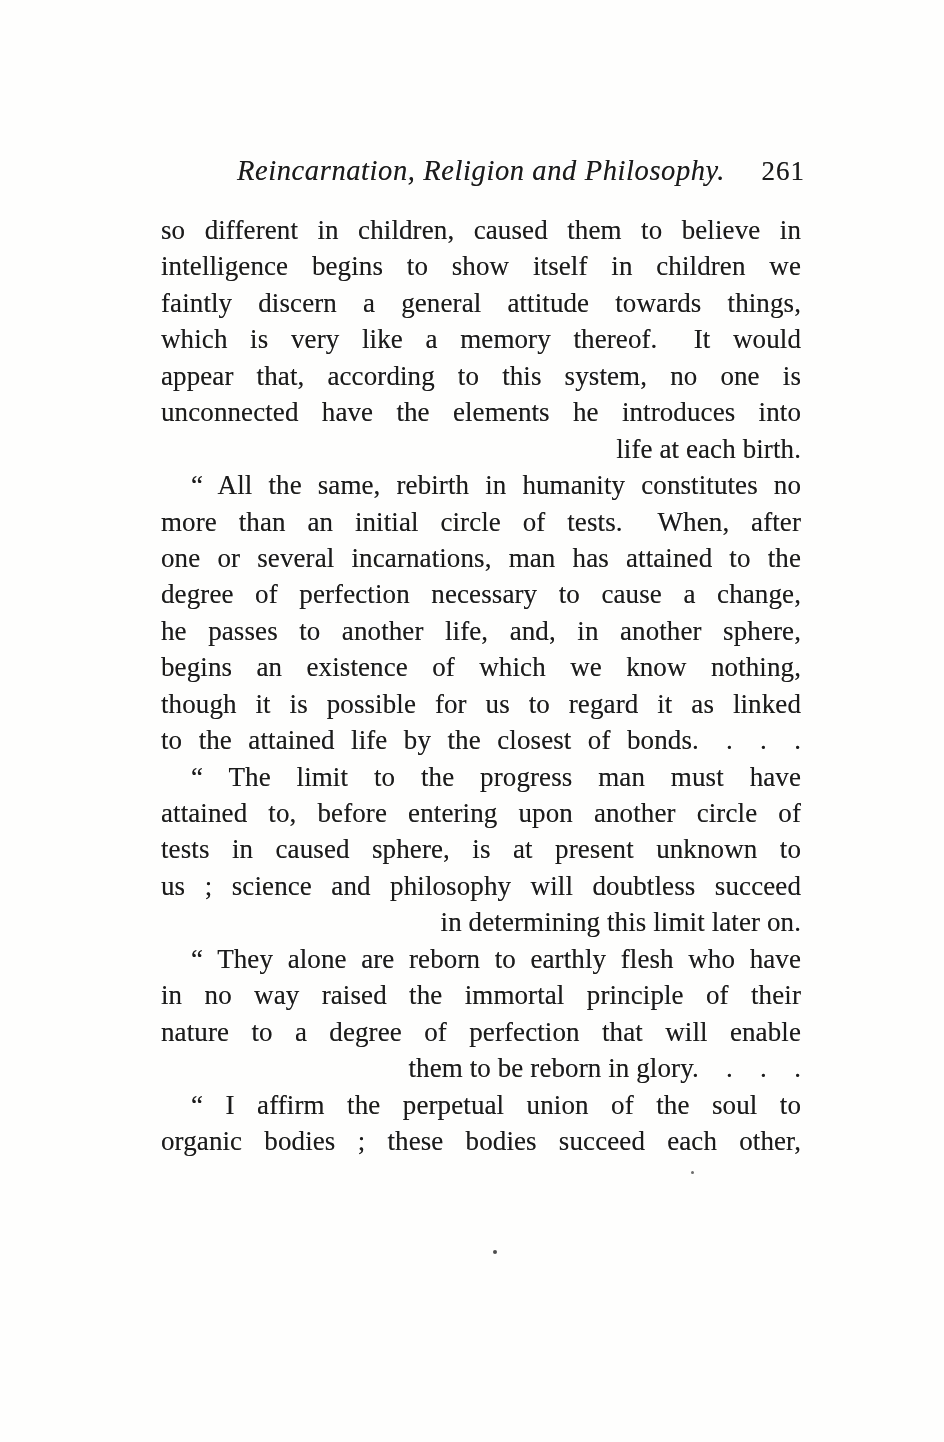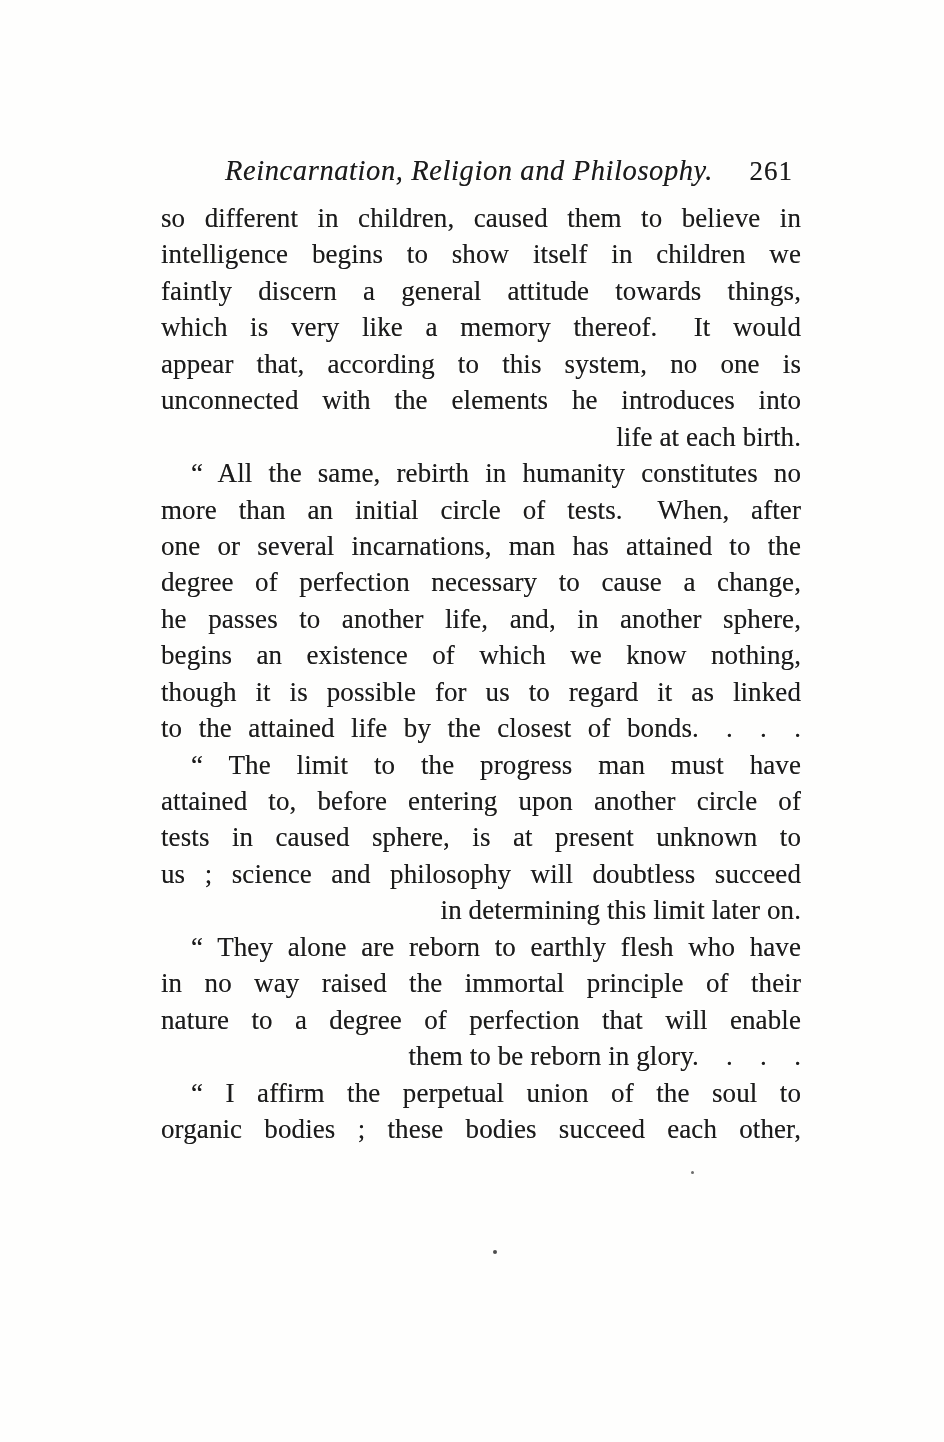--- a/index.html
+++ b/index.html
@@ -15,21 +15,21 @@
     font-family: "Liberation Serif", serif;
     color: #1b1b1b;
   }
   .book-page {
     position: absolute;
     inset: 0;
   }
   .running-header {
     position: absolute;
     top: 151px;
-    left: 149px;
+    left: 161px;
     width: 640px;
     height: 40px;
     font-size: 28.5px;
     line-height: 40px;
     font-style: italic;
     text-align: center;
     letter-spacing: 0.6px;
     text-shadow: 0 0 0.6px rgba(25,25,25,0.55);
   }
   .running-header .folio {
@@ -37,21 +37,21 @@
     right: -4px;
     top: 0;
     font-style: normal;
     font-size: 27px;
     letter-spacing: 1px;
     font-variant-numeric: oldstyle-nums;
     text-align: center;
   }
   .page-body {
     position: absolute;
-    top: 200px;
+    top: 212px;
     left: 161px;
     width: 640px;
     font-size: 27px;
     letter-spacing: 0.1px;
     text-shadow: 0 0 0.55px rgba(25,25,25,0.5);
   }
   .paragraph { margin: 0; }
   .line {
     height: 36.45px;
     line-height: 36.45px;
@@ -84,21 +84,21 @@
     <span class="folio">261</span>
   </div>
 
   <div class="page-body">
       <div class="paragraph">
         <div class="line j">so different in children, caused them to believe in</div>
         <div class="line j">intelligence begins to show itself in children we</div>
         <div class="line j">faintly discern a general attitude towards things,</div>
         <div class="line j">which is very like a memory thereof.  It would</div>
         <div class="line j">appear that, according to this system, no one is</div>
-        <div class="line j">unconnected with the elements he introduces into</div>
+        <div class="line j">unconnected have the elements he introduces into</div>
         <div class="line">life at each birth.</div>
       </div>
       <div class="paragraph">
         <div class="line j ind">“ All the same, rebirth in humanity constitutes no</div>
         <div class="line j">more than an initial circle of tests.  When, after</div>
         <div class="line j">one or several incarnations, man has attained to the</div>
         <div class="line j">degree of perfection necessary to cause a change,</div>
         <div class="line j">he passes to another life, and, in another sphere,</div>
         <div class="line j">begins an existence of which we know nothing,</div>
         <div class="line j">though it is possible for us to regard it as linked</div>

